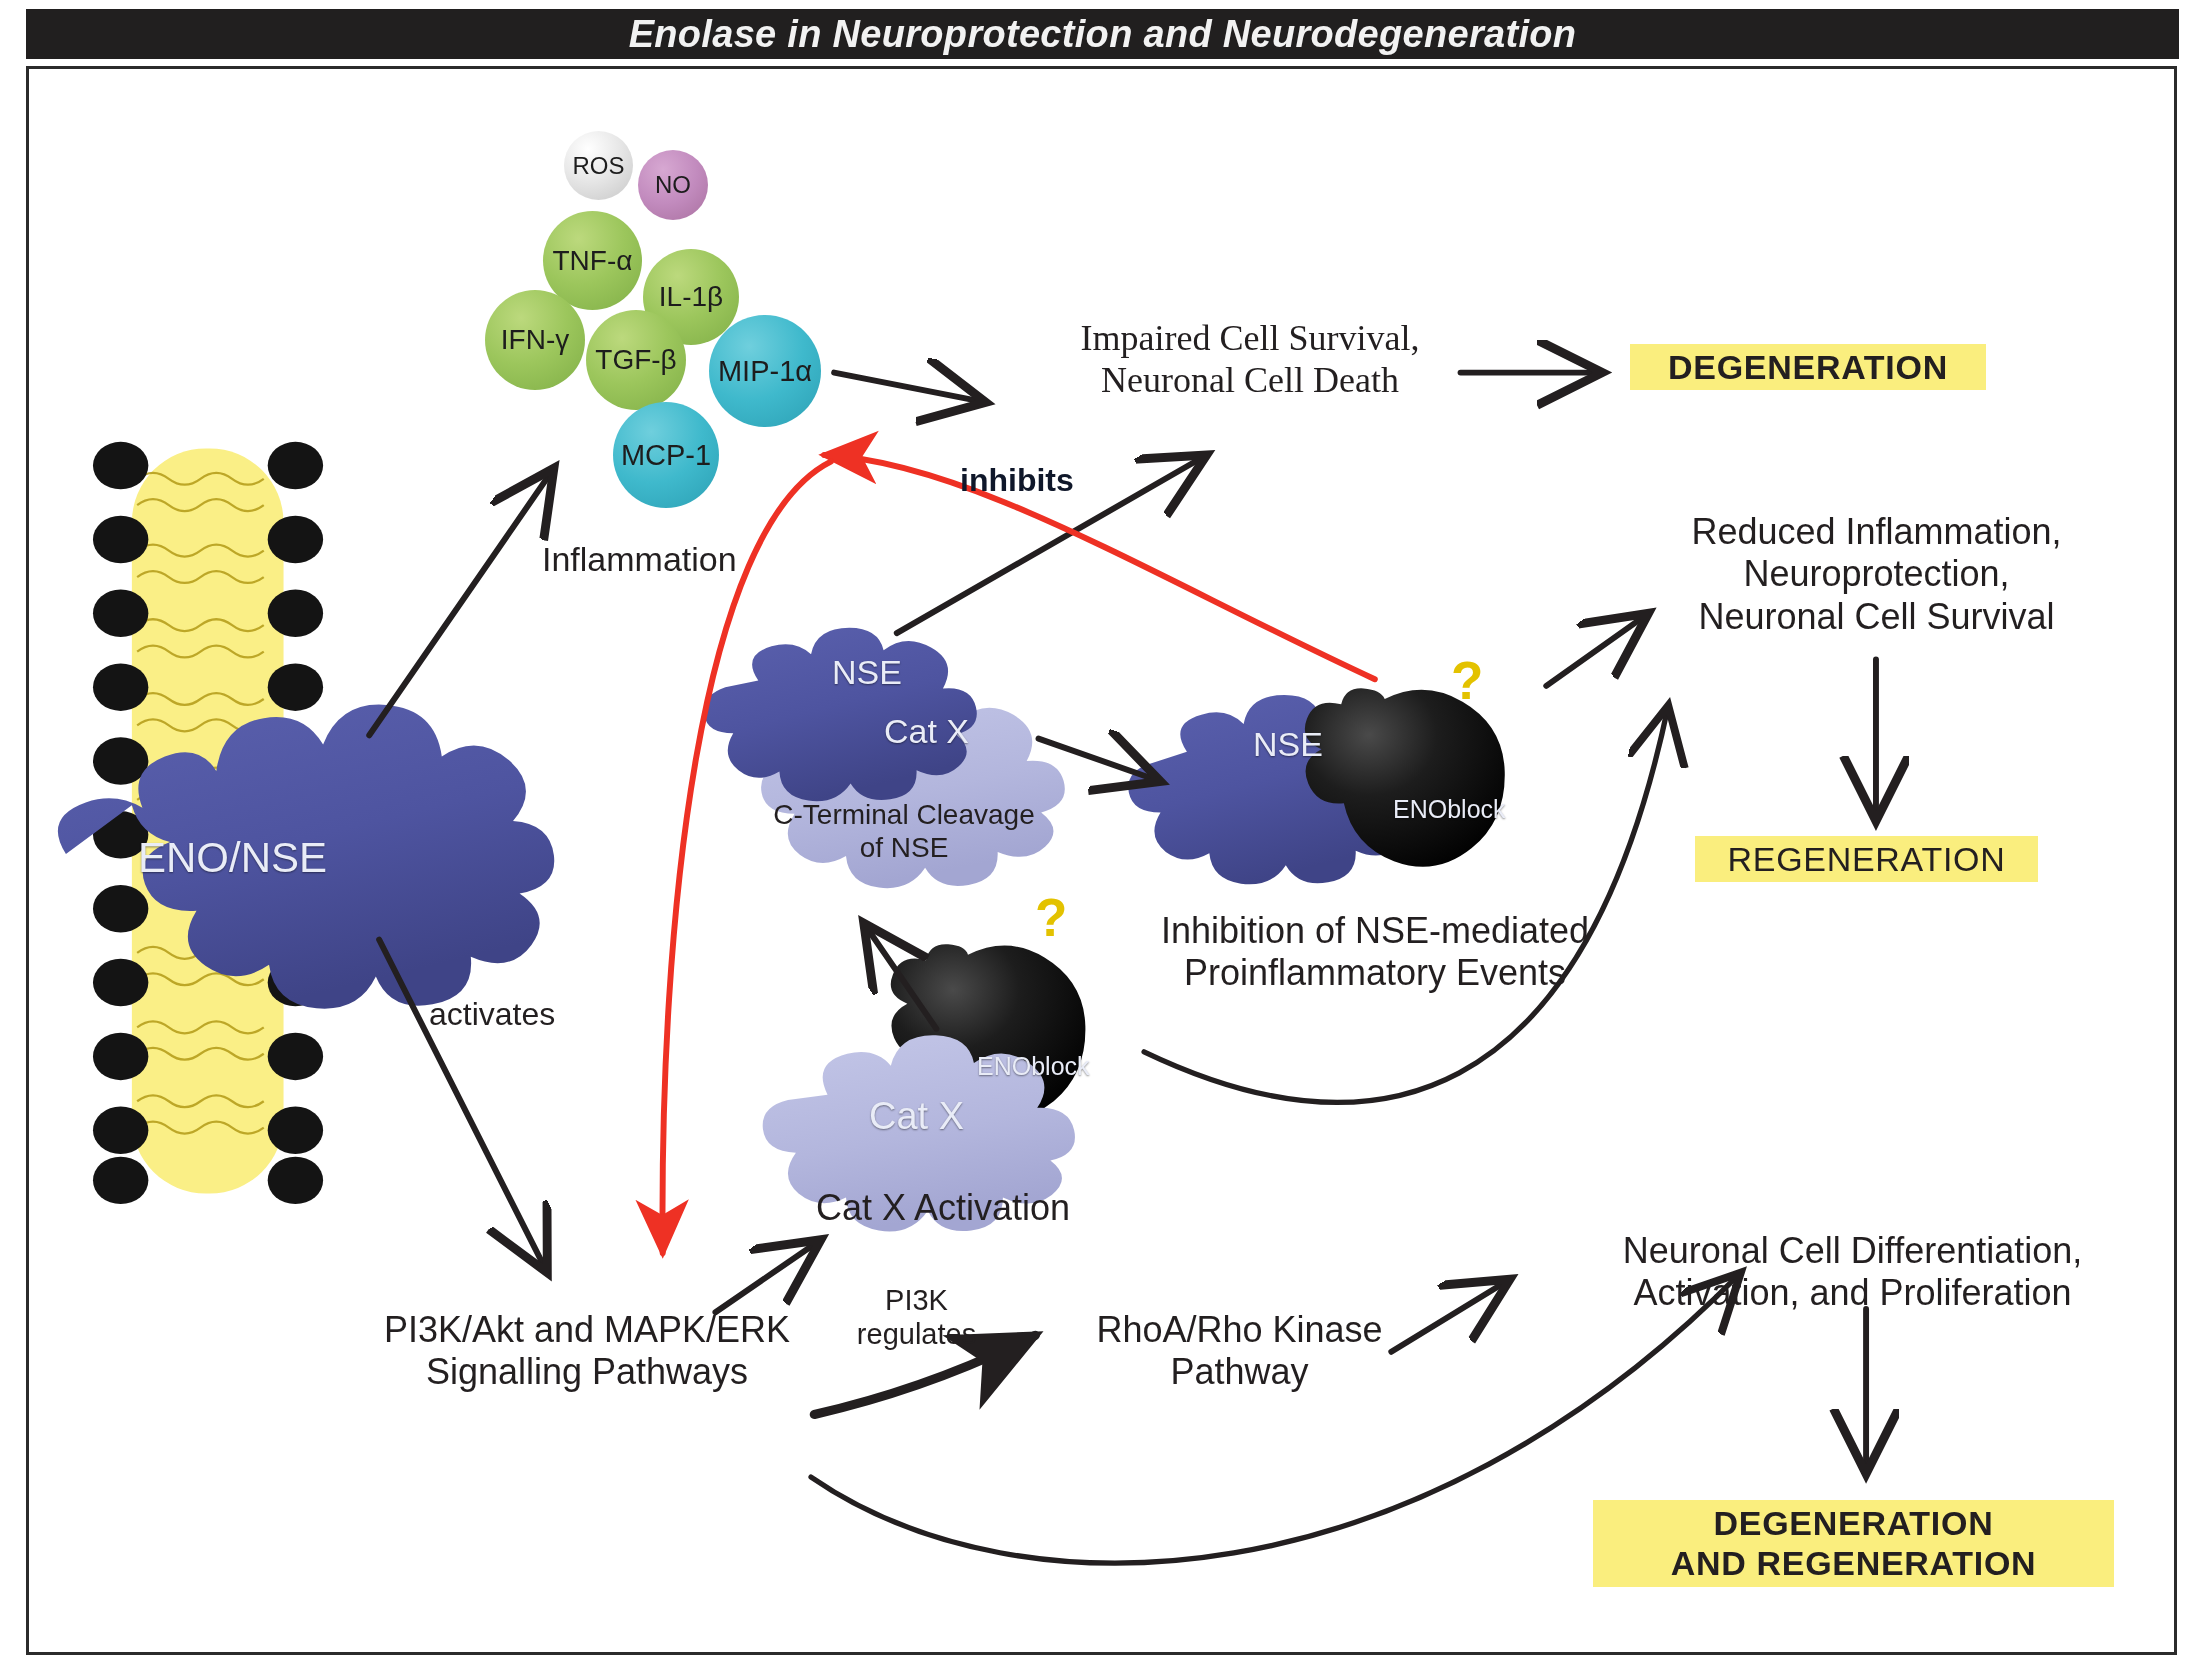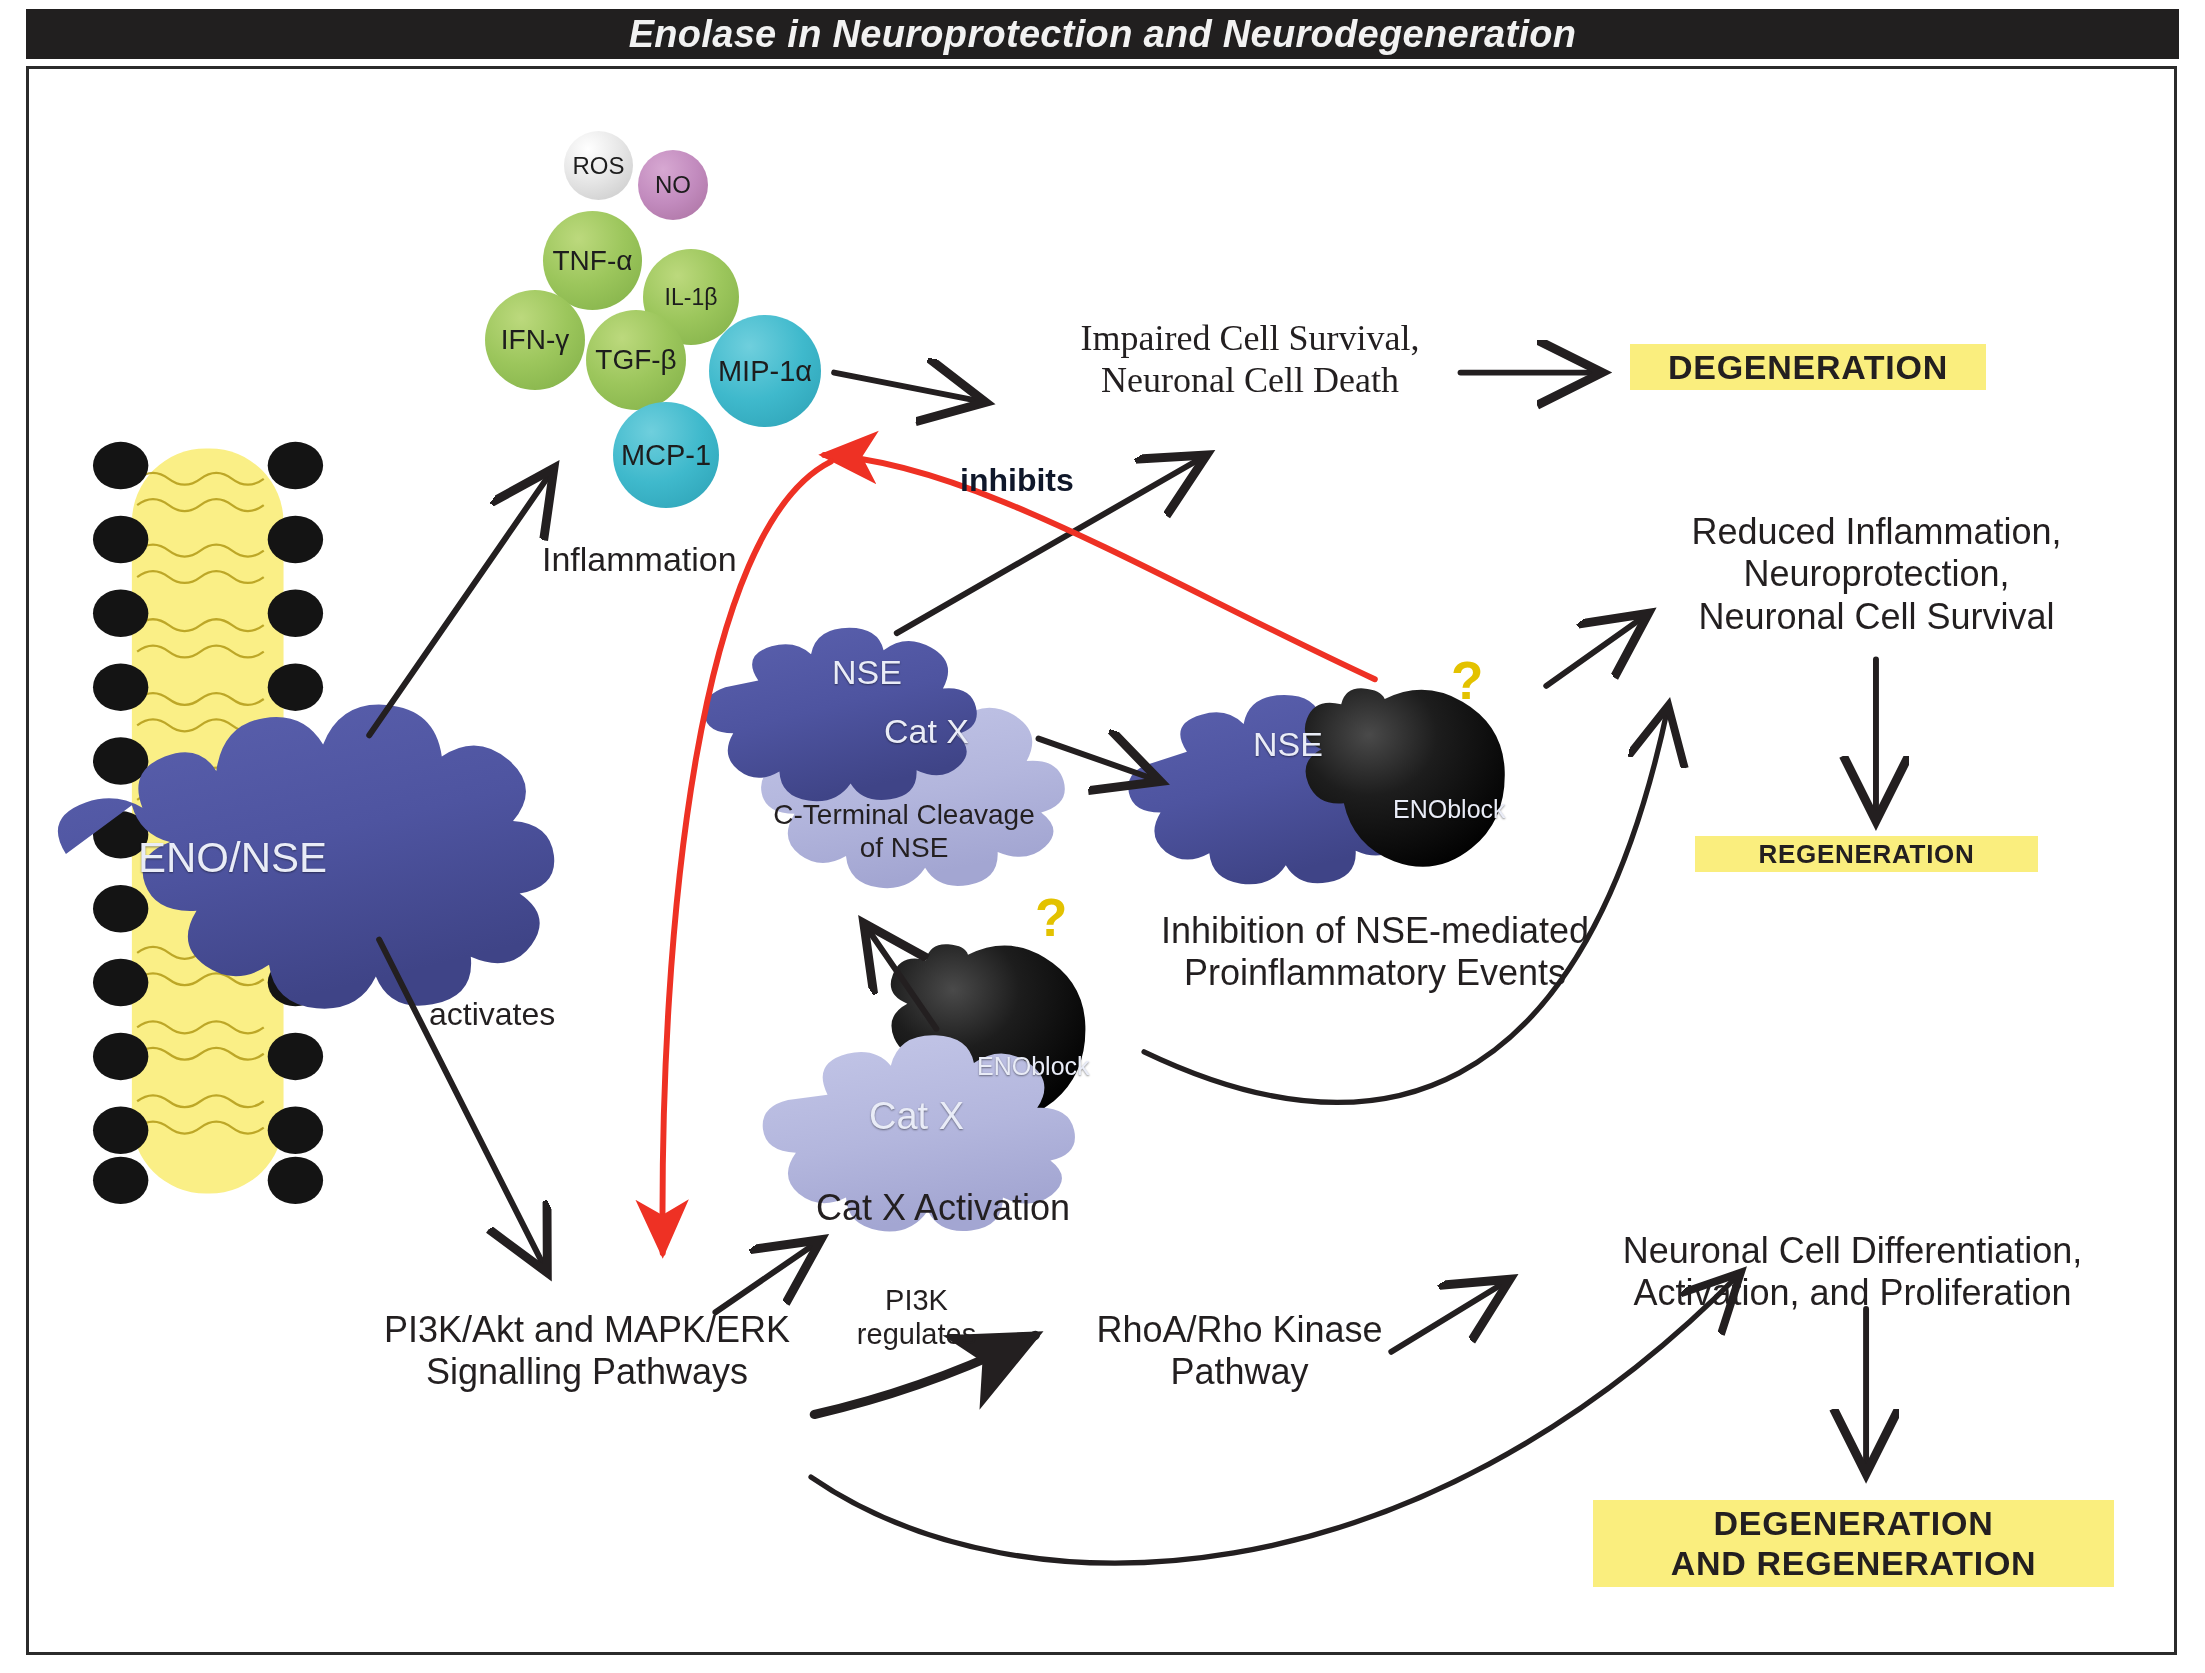--- a/index.html
+++ b/index.html
@@ -413,21 +413,21 @@
   </div>
 
   <div class="bubble bub-purple" style="left:638px;  top:150px; width:70px; height:70px; font-size:24px;">
     <span>NO</span>
   </div>
 
   <div class="bubble bub-green" style="left:543px;  top:211px; width:99px; height:99px; font-size:28px;">
     <span>TNF-α</span>
   </div>
 
-  <div class="bubble bub-green" style="left:643px;  top:249px; width:96px; height:96px; font-size:23px;">
+  <div class="bubble bub-green" style="left:643px;  top:249px; width:96px; height:96px; font-size:28px;">
     <span>IL-1β</span>
   </div>
 
   <div class="bubble bub-green" style="left:485px;  top:290px; width:100px; height:100px; font-size:28px;">
     <span>IFN-γ</span>
   </div>
 
   <div class="bubble bub-green" style="left:586px;  top:310px; width:100px; height:100px; font-size:28px;">
     <span>TGF-β</span>
   </div>
@@ -462,21 +462,21 @@
 
   <div class="txt center" style="left:1019px; top:317px; width:462px; font-size:36px;font-family:Liberation Serif, serif;">Impaired Cell Survival,
 Neuronal Cell Death</div>
 
   <div class="highlight" style="left:1630px; top:344px; width:356px; font-size:34px; font-weight:bold; letter-spacing:0.7px;">DEGENERATION</div>
 
   <div class="txt center" style="left:1616px; top:511px; width:521px; font-size:36px;">Reduced Inflammation,
 Neuroprotection,
 Neuronal Cell Survival</div>
 
-  <div class="highlight" style="left:1695px; top:836px; width:343px; font-size:26px; font-weight:bold; letter-spacing:0.7px;">REGENERATION</div>
+  <div class="highlight" style="left:1695px; top:836px; width:343px; font-size:34px; font-weight:normal; letter-spacing:0.7px;">REGENERATION</div>
 
   <div class="txt center" style="left:716px; top:798px; width:376px; font-size:28px;">C-Terminal Cleavage
 of NSE</div>
 
   <div class="txt center" style="left:1131px; top:874px; width:488px; font-size:36px;margin-top:36px;">Inhibition of NSE-mediated
 Proinflammatory Events</div>
 
   <div class="txt center" style="left:788px; top:1187px; width:310px; font-size:36px;">Cat X Activation</div>
 
   <div class="txt center" style="left:356px; top:1309px; width:462px; font-size:36px;">PI3K/Akt and MAPK/ERK

